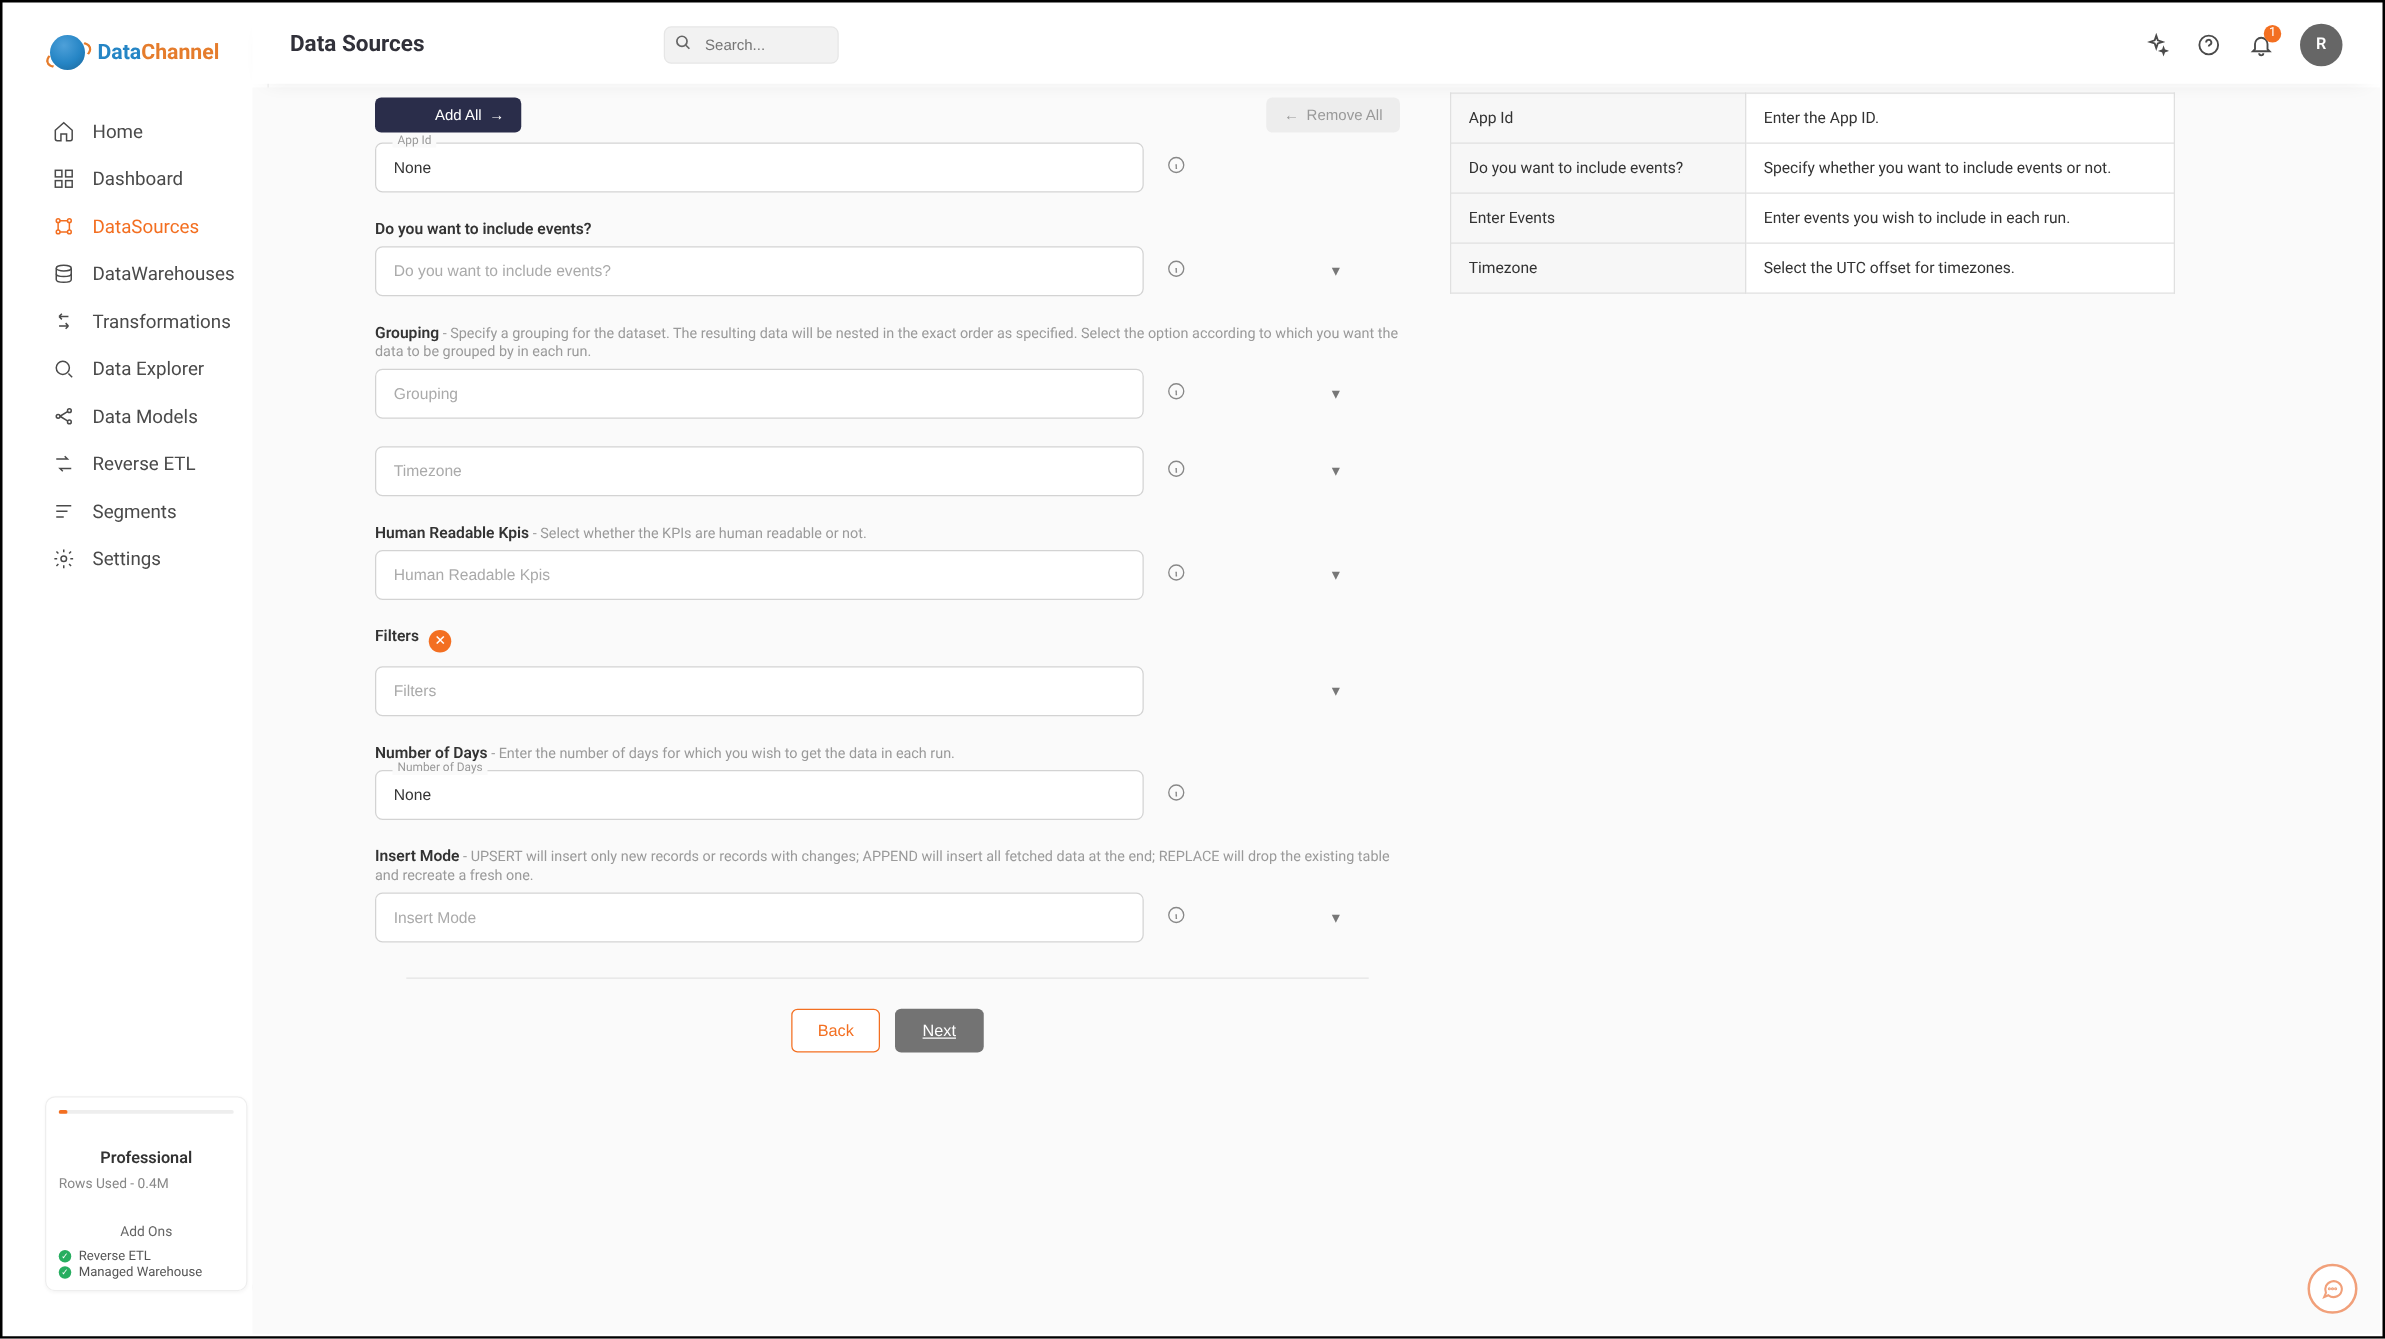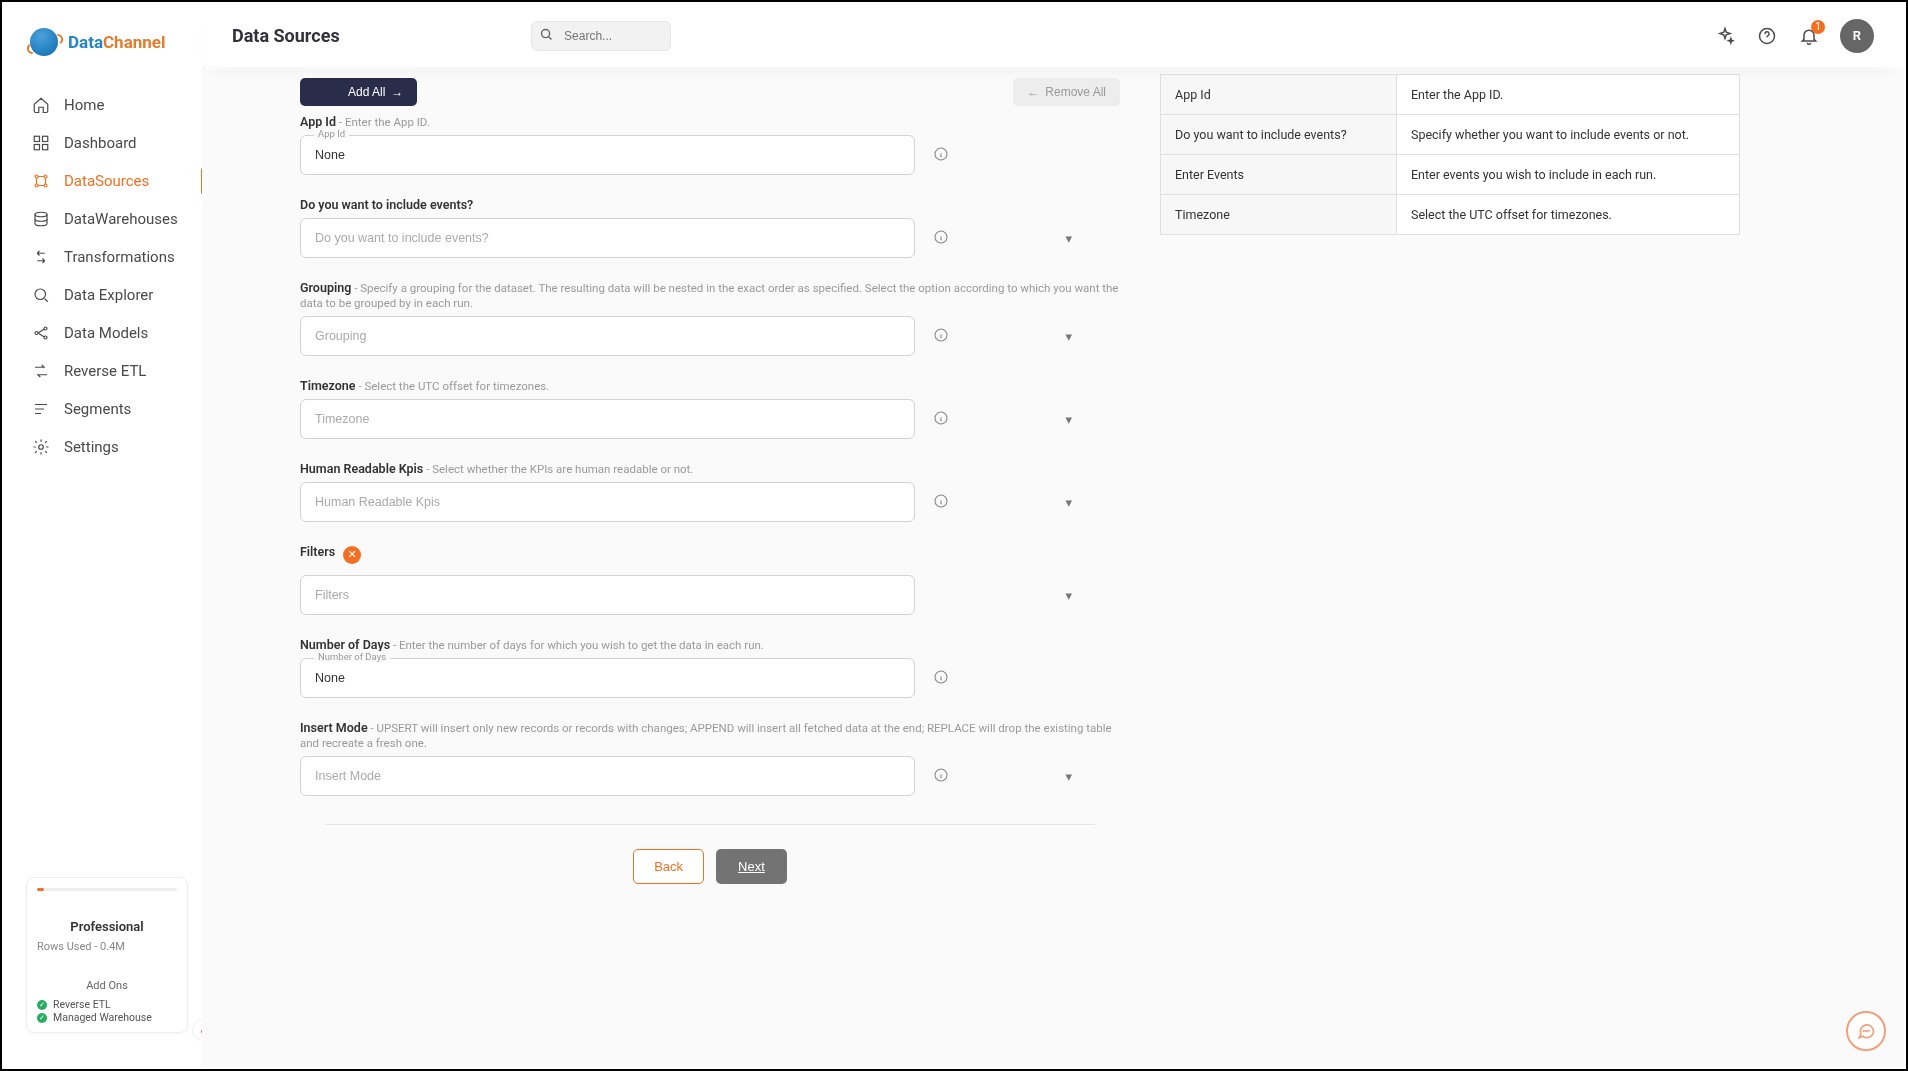--- a/index.html
+++ b/index.html
@@ -1,20 +1,20 @@
 <!DOCTYPE html>
 <html><head>
 <meta charset="utf-8">
 <style>
 * { box-sizing: border-box; margin: 0; padding: 0; }
 body { font-family: -apple-system, Segoe UI, Roboto, Arial, sans-serif; font-size: 13px; color: #333; background: #fafafa; overflow: hidden; }
 .app { width: 1908px; height: 1071px; border: 2px solid #000; position: relative; background: #fff; }
 
 
-.sidebar { position: absolute; top: 2px; left: 8px; width: 195px; height: calc(100% - 4px); background: #fff; border-right: 1px solid #eee; }
+.sidebar { position: absolute; top: 2px; left: 18px; width: 195px; height: calc(100% - 4px); background: #fff; border-right: 1px solid #eee; }
 .logo { padding: 24px 20px; display: flex; align-items: center; gap: 10px; }
 .logo-icon { width: 28px; height: 28px; border-radius: 50%; background: radial-gradient(circle at 40% 30%, #4ea0d9 0%, #2585c5 55%, #1b6699 100%); position: relative; }
 .logo-icon:before { content:""; position:absolute; border:2px solid #e57c2c; border-radius:50%; width:34px; height:14px; left:-4px; top:7px; transform:rotate(-20deg); border-top-color:transparent; border-bottom-color:transparent; }
 .logo-text { font-weight:700; font-size:17px; }
 .logo-text .da { color:#2585c5; }
 .logo-text .ch { color:#e57c2c; }
 
 .nav { margin-top: 6px; }
 .nav-item { display:flex; align-items:center; gap:14px; padding: 10px 22px; color:#4a4a4a; font-size:15px; cursor:pointer; position:relative; }
 .nav-item.active { color:#f36f21; }
@@ -254,21 +254,20 @@
               <span>Add All</span> 
               <span class="arrow-r">→</span>
             </button>
           <button class="btn btn-muted">
               <span>←</span> 
               <span>Remove All</span>
             </button>
         </div>
 
         <div class="field-block">
-          <div><span class="field-label">App Id</span><span class="field-desc"> - Enter the App ID.</span></div>
           <div class="input-wrap">
             <span class="float-label">App Id</span>
             <input class="text-input" value="None" style="">
             <span class="info-icon"><svg viewBox="0 0 24 24">
                   <circle cx="12" cy="12" r="9"></circle>
                   <path d="M12 8h.01M11 12h1v4h1"></path>
                 </svg></span>
           </div>
         </div>
 
@@ -290,21 +289,20 @@
             <button class="select-input">Grouping</button>
             <span class="caret">▾</span>
             <span class="info-icon"><svg viewBox="0 0 24 24">
                   <circle cx="12" cy="12" r="9"></circle>
                   <path d="M12 8h.01M11 12h1v4h1"></path>
                 </svg></span>
           </div>
         </div>
 
         <div class="field-block">
-          <div><span class="field-label">Timezone</span><span class="field-desc"> - Select the UTC offset for timezones.</span></div>
           <div class="input-wrap">
             <button class="select-input">Timezone</button>
             <span class="caret">▾</span>
             <span class="info-icon"><svg viewBox="0 0 24 24">
                   <circle cx="12" cy="12" r="9"></circle>
                   <path d="M12 8h.01M11 12h1v4h1"></path>
                 </svg></span>
           </div>
         </div>
 

